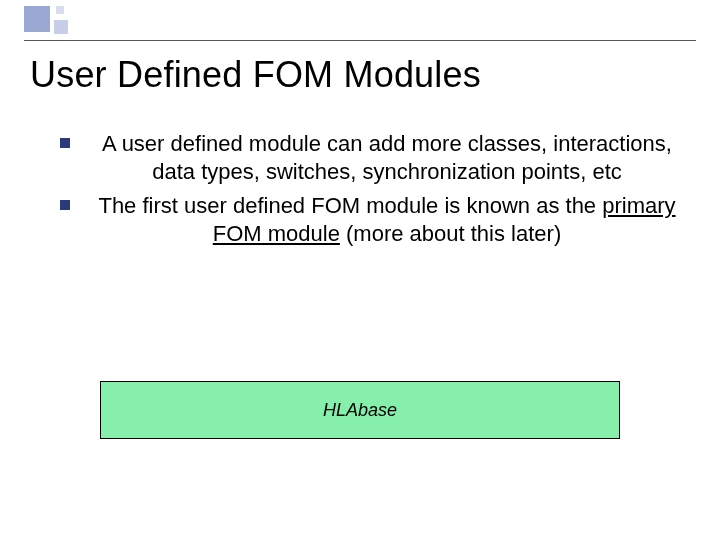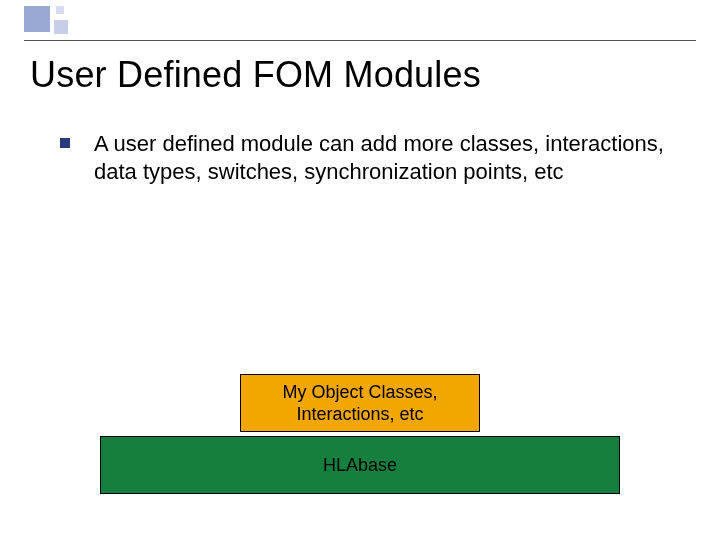--- a/index.html
+++ b/index.html
@@ -70,20 +70,21 @@
   .body {
     position: absolute;
     top: 130px;
     left: 60px;
     right: 40px;
   }
   .bitem {
     display: flex;
     align-items: flex-start;
     margin-bottom: 6px;
+    text-align: center;
   }
   .bullet {
     width: 10px;
     height: 10px;
     background: #2a3a7a;
     flex: 0 0 10px;
     margin-top: 8px;
     margin-right: 24px;
   }
   .btext {
@@ -111,26 +112,27 @@
   }
   .box-orange {
     background: #f2a600;
     width: 240px;
     height: 58px;
     margin: 0 auto 4px auto;
     position: relative;
     z-index: 2;
   }
   .box-blue {
-    background: #15803d;
+    background: #86efac;
     width: 520px;
     height: 58px;
-    margin: 0 auto;
+    margin: 7px auto;
     position: relative;
     z-index: 1;
+    font-style: italic;
   }
 </style>
 </head>
 <body>
 
 <div class="slide">
 
   <div class="corner">
     <div class="big"></div>
     <div class="mid"></div>
@@ -141,26 +143,28 @@
   <div class="title">User Defined FOM Modules</div>
 
   <div class="body">
 
     <div class="bitem">
       <div class="bullet"></div>
       <div class="btext">A user defined module can add more classes, interactions, data types, switches, synchronization points, etc</div>
     </div>
 
 
+    <div class="bitem">
+      <div class="bullet"></div>
+      <div class="btext">
+        <span>The first user defined FOM module is known as the </span><span class="ul">primary FOM module</span><span> (more about this later)</span>
+      </div>
+    </div>
 
   </div>
 
   <div class="boxes">
-    <div class="box box-orange">
-      <div>My Object Classes,</div>
-      <div>Interactions, etc</div>
-    </div>
     <div class="box box-blue">
       <div>HLAbase</div>
     </div>
   </div>
 
 </div>
 
 </body></html>

